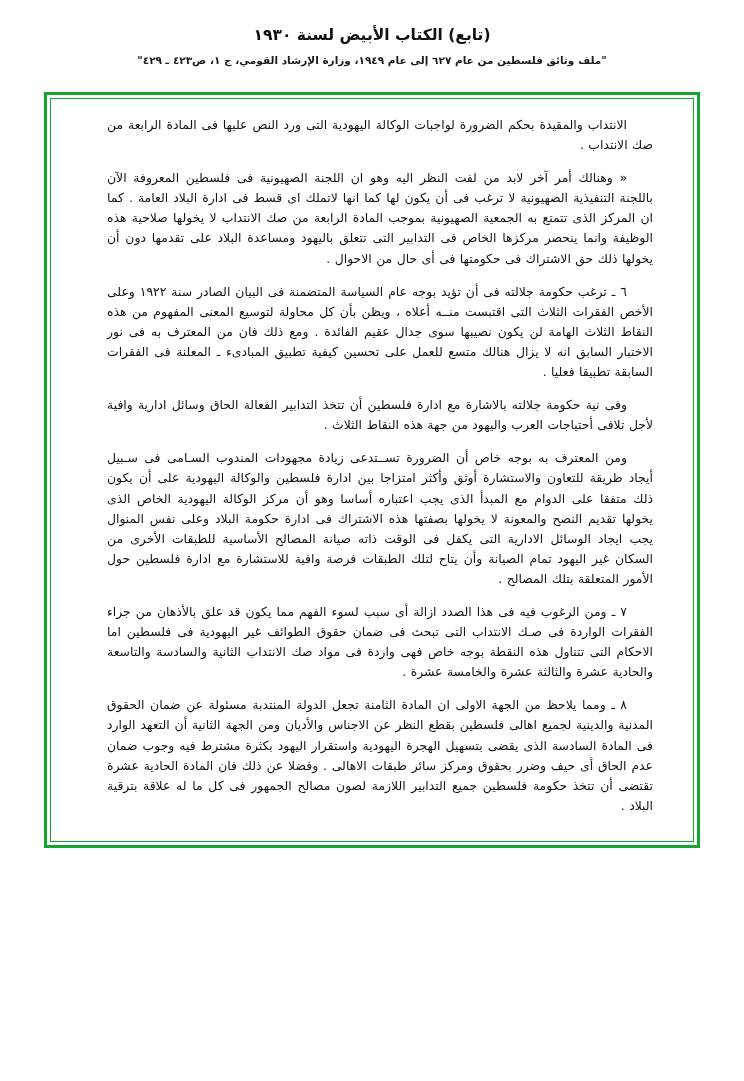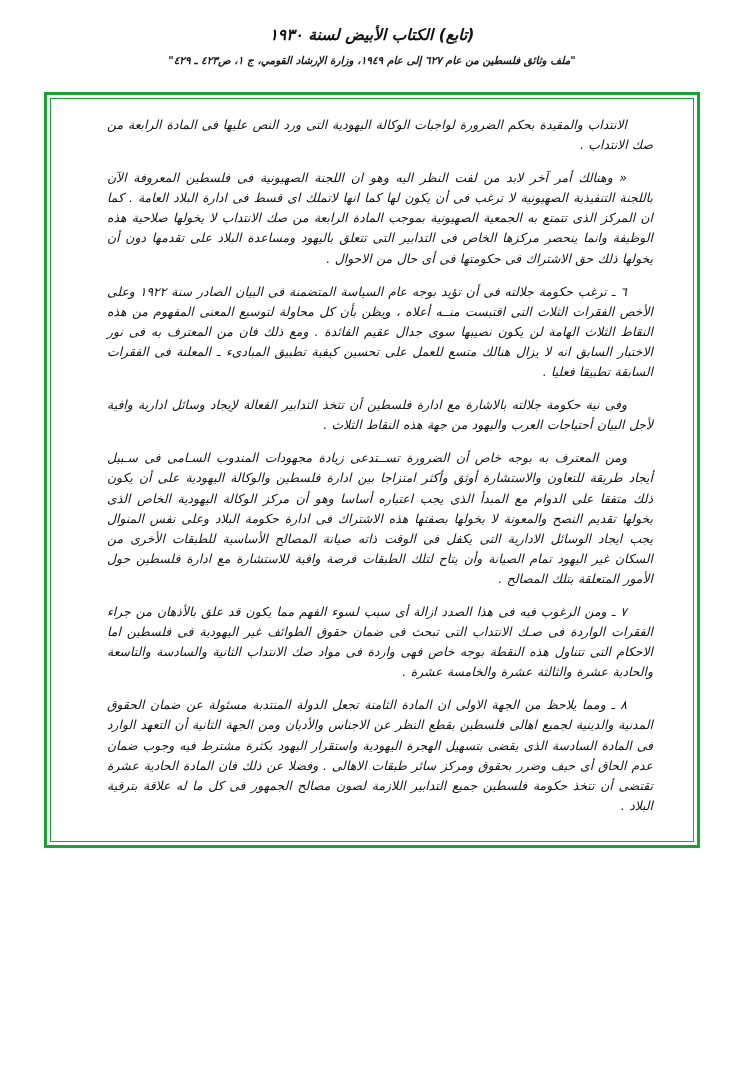--- a/index.html
+++ b/index.html
@@ -13,21 +13,20 @@
     font-family: "DejaVu Sans", sans-serif;
     color: #1a1a1a;
     position: relative;
     overflow: hidden;
   }
   .page {
     width: 744px;
     height: 856px;
     position: relative;
     box-sizing: border-box;
-    font-style: italic;
   }
   .header-block {
     padding-top: 26px;
     text-align: center;
   }
   .doc-title {
     font-family: "DejaVu Sans", sans-serif;
     font-size: 15.5px;
     font-weight: bold;
     letter-spacing: 0px;
@@ -93,21 +92,21 @@
     <div class="doc-title">(تابع) الكتاب الأبيض لسنة ١٩٣٠</div>
     <div class="doc-subtitle">"ملف وثائق فلسطين من عام ٦٢٧ إلى عام ١٩٤٩، وزارة الإرشاد القومي، ج ١، ص٤٢٣ ـ ٤٢٩"</div>
   </div>
 
   <div class="frame">
     <div class="frame-inner">
       <div class="body-text">
         <p class="para">الانتداب والمقيدة بحكم الضرورة لواجبات الوكالة اليهودية التى ورد النص عليها فى المادة الرابعة من صك الانتداب .</p>
         <p class="para">« وهنالك أمر آخر لابد من لفت النظر اليه وهو ان اللجنة الصهيونية فى فلسطين المعروفة الآن باللجنة التنفيذية الصهيونية لا ترغب فى أن يكون لها كما انها لاتملك اى قسط فى ادارة البلاد العامة . كما ان المركز الذى تتمتع به الجمعية الصهيونية بموجب المادة الرابعة من صك الانتداب لا يخولها صلاحية هذه الوظيفة وانما ينحصر مركزها الخاص فى التدابير التى تتعلق باليهود ومساعدة البلاد على تقدمها دون أن يخولها ذلك حق الاشتراك فى حكومتها فى أى حال من الاحوال .</p>
         <p class="para">٦ ـ ترغب حكومة جلالته فى أن تؤيد بوجه عام السياسة المتضمنة فى البيان الصادر سنة ١٩٢٢ وعلى الأخص الفقرات الثلاث التى اقتبست منــه أعلاه ، ويظن بأن كل محاولة لتوسيع المعنى المفهوم من هذه النقاط الثلاث الهامة لن يكون نصيبها سوى جدال عقيم الفائدة . ومع ذلك فان من المعترف به فى نور الاختبار السابق انه لا يزال هنالك متسع للعمل على تحسين كيفية تطبيق المبادىء ـ المعلنة فى الفقرات السابقة تطبيقا فعليا .</p>
-        <p class="para">وفى نية حكومة جلالته بالاشارة مع ادارة فلسطين أن تتخذ التدابير الفعالة لإيجاد وسائل ادارية وافية لأجل البيان أحتياجات العرب واليهود من جهة هذه النقاط الثلاث .</p>
+        <p class="para">وفى نية حكومة جلالته بالاشارة مع ادارة فلسطين أن تتخذ التدابير الفعالة الحاق وسائل ادارية وافية لأجل تلافى أحتياجات العرب واليهود من جهة هذه النقاط الثلاث .</p>
         <p class="para">ومن المعترف به بوجه خاص أن الضرورة تســتدعى زيادة مجهودات المندوب السـامى فى سـبيل أيجاد طريقة للتعاون والاستشارة أوثق وأكثر امتزاجا بين ادارة فلسطين والوكالة اليهودية على أن يكون ذلك متفقا على الدوام مع المبدأ الذى يجب اعتباره أساسا وهو أن مركز الوكالة اليهودية الخاص الذى يخولها تقديم النصح والمعونة لا يخولها بصفتها هذه الاشتراك فى ادارة حكومة البلاد وعلى نفس المنوال يجب ايجاد الوسائل الادارية التى يكفل فى الوقت ذاته صيانة المصالح الأساسية للطبقات الأخرى من السكان غير اليهود تمام الصيانة وأن يتاح لتلك الطبقات فرصة وافية للاستشارة مع ادارة فلسطين حول الأمور المتعلقة بتلك المصالح .</p>
         <p class="para">٧ ـ ومن الرغوب فيه فى هذا الصدد ازالة أى سبب لسوء الفهم مما يكون قد علق بالأذهان من جراء الفقرات الواردة فى صـك الانتداب التى تبحث فى ضمان حقوق الطوائف غير اليهودية فى فلسطين اما الاحكام التى تتناول هذه النقطة بوجه خاص فهى واردة فى مواد صك الانتداب الثانية والسادسة والتاسعة والحادية عشرة والثالثة عشرة والخامسة عشرة .</p>
         <p class="para">٨ ـ ومما يلاحظ من الجهة الاولى ان المادة الثامنة تجعل الدولة المنتدبة مسئولة عن ضمان الحقوق المدنية والدينية لجميع اهالى فلسطين بقطع النظر عن الاجناس والأديان ومن الجهة الثانية أن التعهد الوارد فى المادة السادسة الذى يقضى بتسهيل الهجرة اليهودية واستقرار اليهود بكثرة مشترط فيه وجوب ضمان عدم الحاق أى حيف وضرر بحقوق ومركز سائر طبقات الاهالى . وفضلا عن ذلك فان المادة الحادية عشرة تقتضى أن تتخذ حكومة فلسطين جميع التدابير اللازمة لصون مصالح الجمهور فى كل ما له علاقة بترقية البلاد .</p>
       </div>
     </div>
   </div>
 
 </div>
 
 </body></html>

